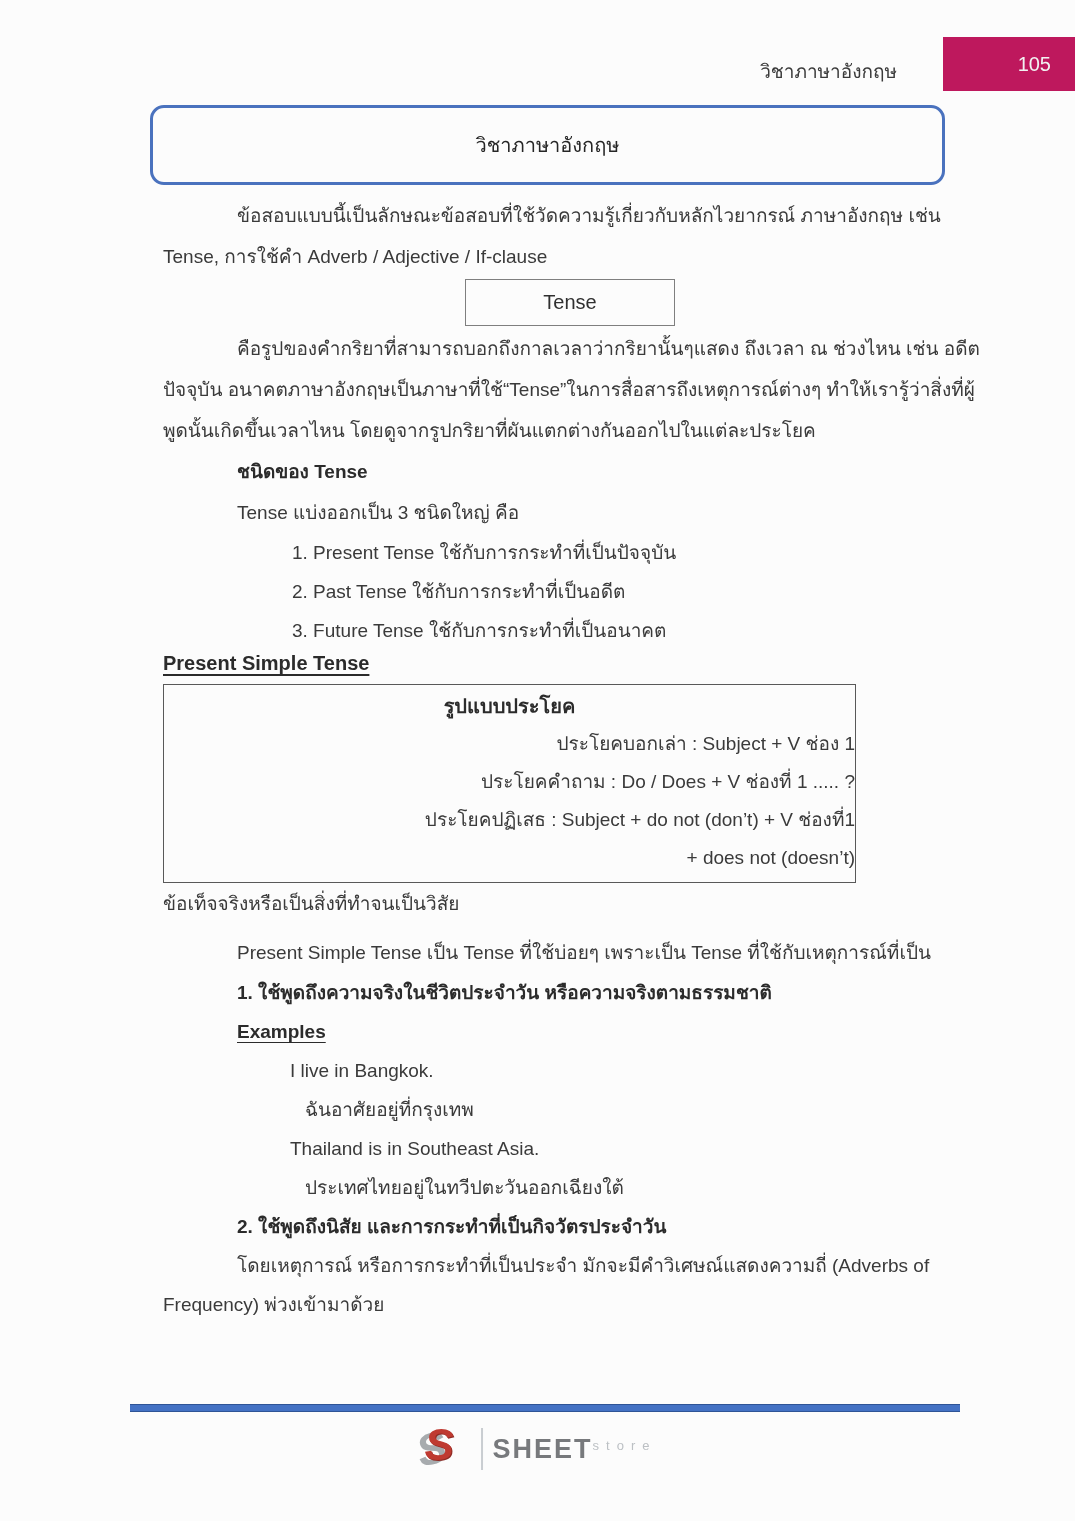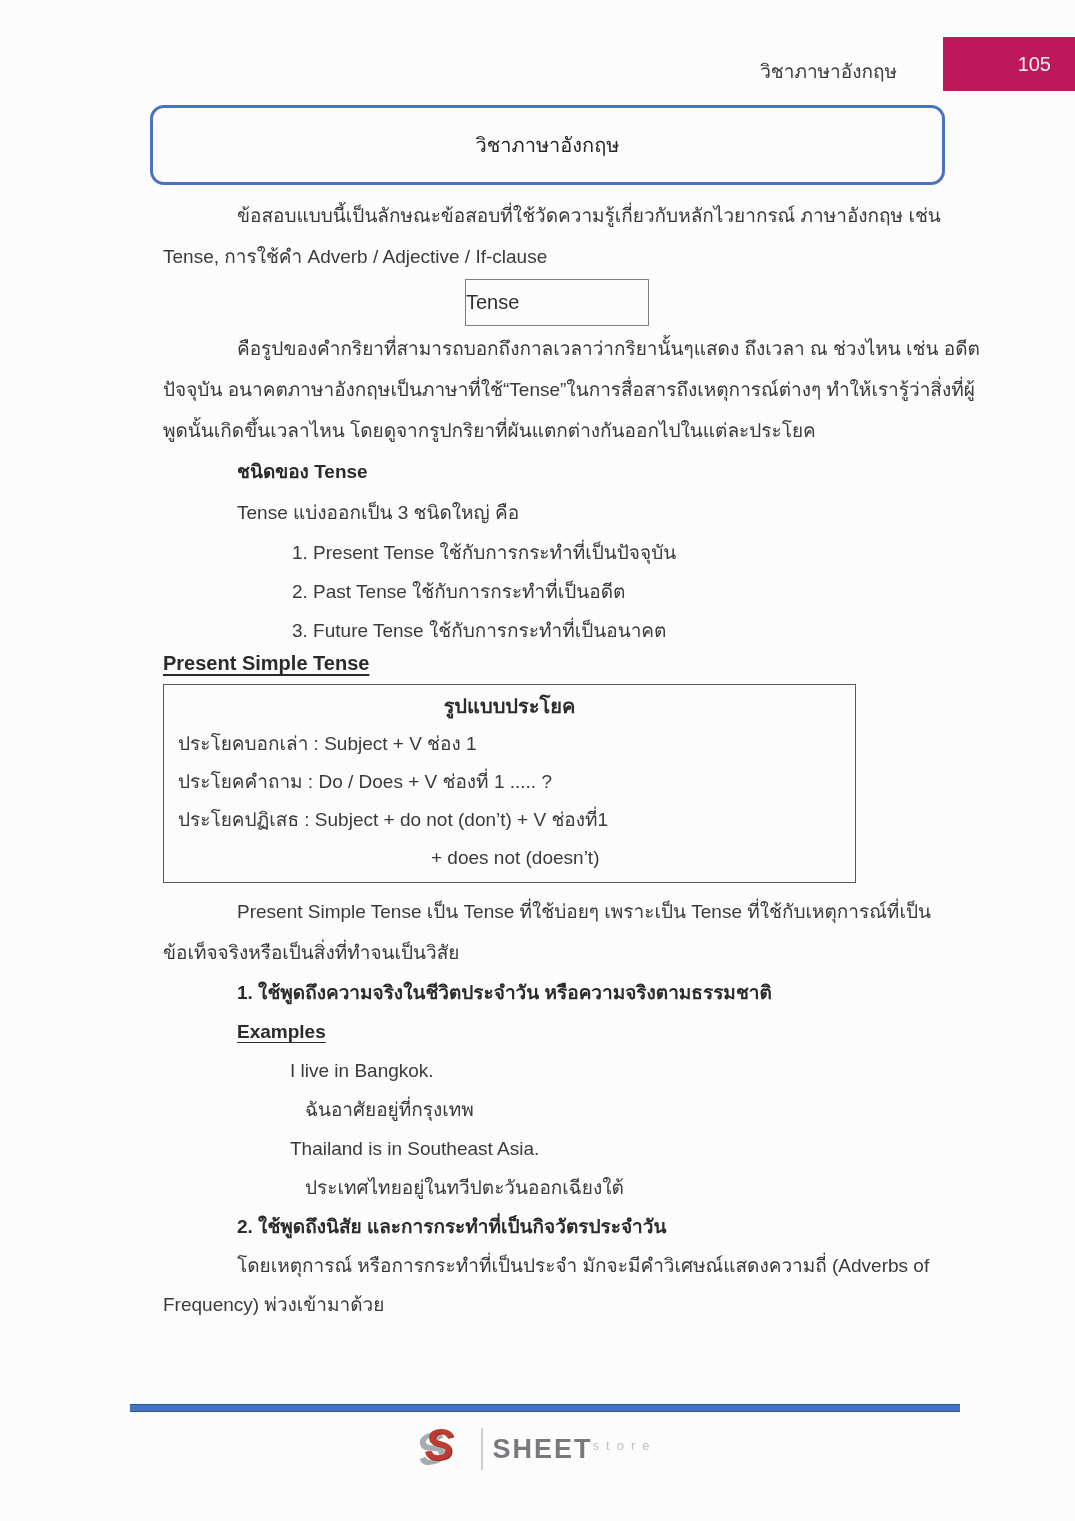--- a/index.html
+++ b/index.html
@@ -43,23 +43,23 @@
 
   .h-structure{
     margin-top:36px;width:782px;text-align:center;
     font-size:20px;font-weight:bold;color:#2b2b2b;height:26px;line-height:26px;
   }
   .indent{text-indent:74px;}
   .p1{margin-top:10px;}
 
   .tense-box{
     margin:2px 0 0 302px;
-    width:184px;height:47px;box-sizing:border-box;
+    width:210px;height:47px;box-sizing:border-box;
     border:1px solid #7f7f7f;background:#fcfcfc;
-    display:flex;align-items:center;justify-content:flex-start;
+    display:flex;align-items:center;justify-content:center;
     font-size:20px;color:#303030;
   }
   .p2{margin-top:2px;}
   .ml74{margin-left:74px;}
   .ml129{margin-left:129px;}
   .ml127{margin-left:127px;}
   .ml142{margin-left:142px;}
 
   .ps-heading{
     margin-top:-4px;height:34px;line-height:34px;
@@ -70,21 +70,21 @@
     margin-top:4px;
     width:693px;box-sizing:border-box;
     border:1px solid #595959;background:#fcfcfc;
     padding:2px 0 5px 14px;
   }
   .pattern-title{
     text-align:center;font-weight:bold;color:#2b2b2b;
     font-size:20px;line-height:38px;height:38px;
     margin-right:14px;
   }
-  .pattern-row{font-size:19px;line-height:38px;height:38px;white-space:nowrap;}
+  .pattern-row{font-size:19px;line-height:38px;height:38px;white-space:nowrap;text-align:right;}
   .pattern-cont{margin-left:253px;}
 
   .after-box{margin-top:8px;}
 
   .bottom-bar{
     position:absolute;left:130px;top:1404px;
     width:830px;height:8px;
     background:#4472c4;border-top:1px solid #2f5496;border-bottom:1px solid #2f5496;
     box-sizing:border-box;
   }
@@ -147,22 +147,22 @@
     <div class="ps-heading bold underline">Present Simple Tense</div>
 
     <div class="pattern-box">
       <div class="pattern-title">รูปแบบประโยค</div>
       <div class="pattern-row">ประโยคบอกเล่า : Subject + V ช่อง 1</div>
       <div class="pattern-row">ประโยคคำถาม : Do / Does + V ช่องที่ 1 ..... ?</div>
       <div class="pattern-row">ประโยคปฏิเสธ : Subject + do not (don’t) + V ช่องที่1</div>
       <div class="pattern-row pattern-cont">+ does not (doesn’t)</div>
     </div>
 
+    <div class="ln">ข้อเท็จจริงหรือเป็นสิ่งที่ทำจนเป็นวิสัย</div>
     <div class="ln indent after-box">Present Simple Tense เป็น Tense ที่ใช้บ่อยๆ เพราะเป็น Tense ที่ใช้กับเหตุการณ์ที่เป็น</div>
-    <div class="ln">ข้อเท็จจริงหรือเป็นสิ่งที่ทำจนเป็นวิสัย</div>
 
     <div class="ln40 ml74 bold">1. ใช้พูดถึงความจริงในชีวิตประจำวัน หรือความจริงตามธรรมชาติ</div>
     <div class="ln40 ml74"><span class="bold underline">Examples</span></div>
 
     <div class="ln40 ml127">I live in Bangkok.</div>
     <div class="ln40 ml142">ฉันอาศัยอยู่ที่กรุงเทพ</div>
     <div class="ln40 ml127">Thailand is in Southeast Asia.</div>
     <div class="ln40 ml142">ประเทศไทยอยู่ในทวีปตะวันออกเฉียงใต้</div>
 
     <div class="ln40 ml74 bold">2. ใช้พูดถึงนิสัย และการกระทำที่เป็นกิจวัตรประจำวัน</div>

